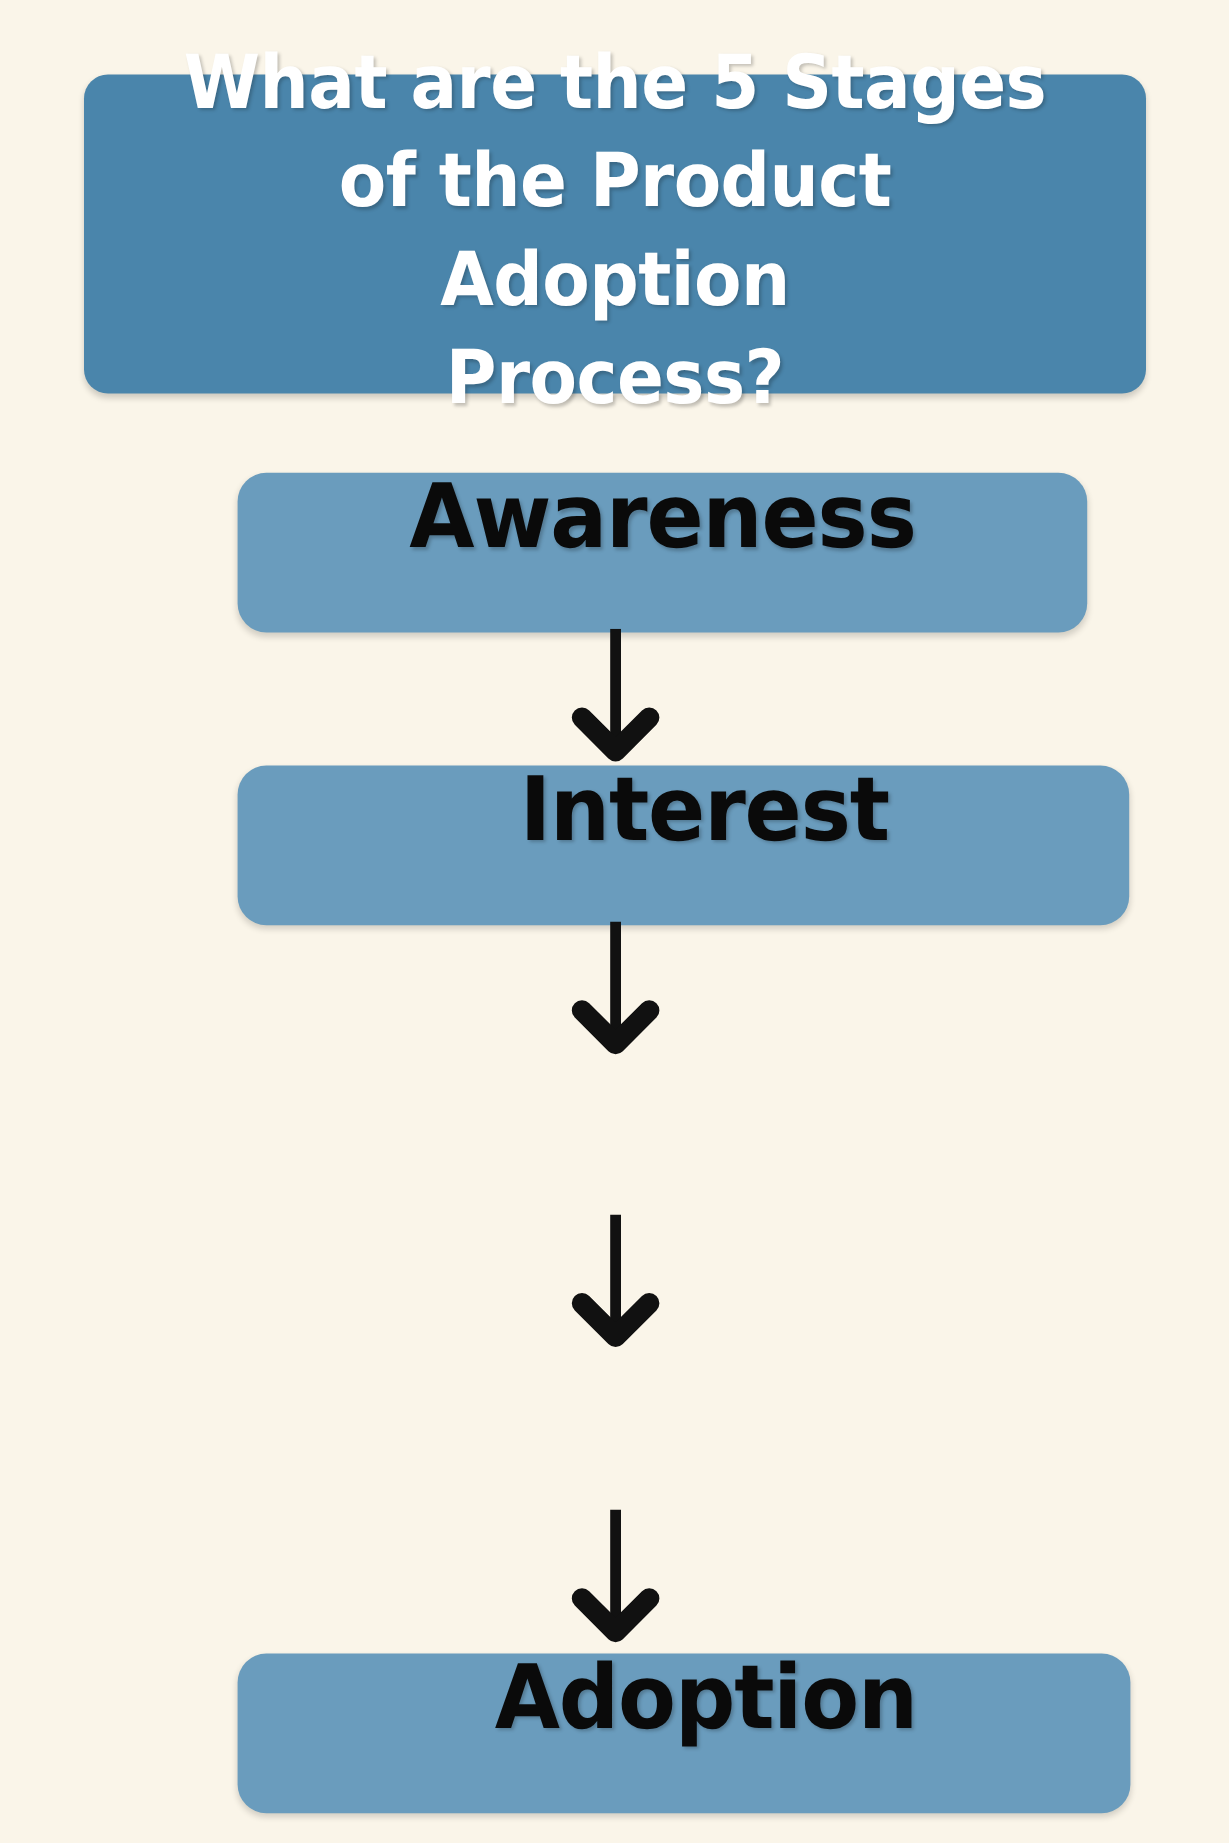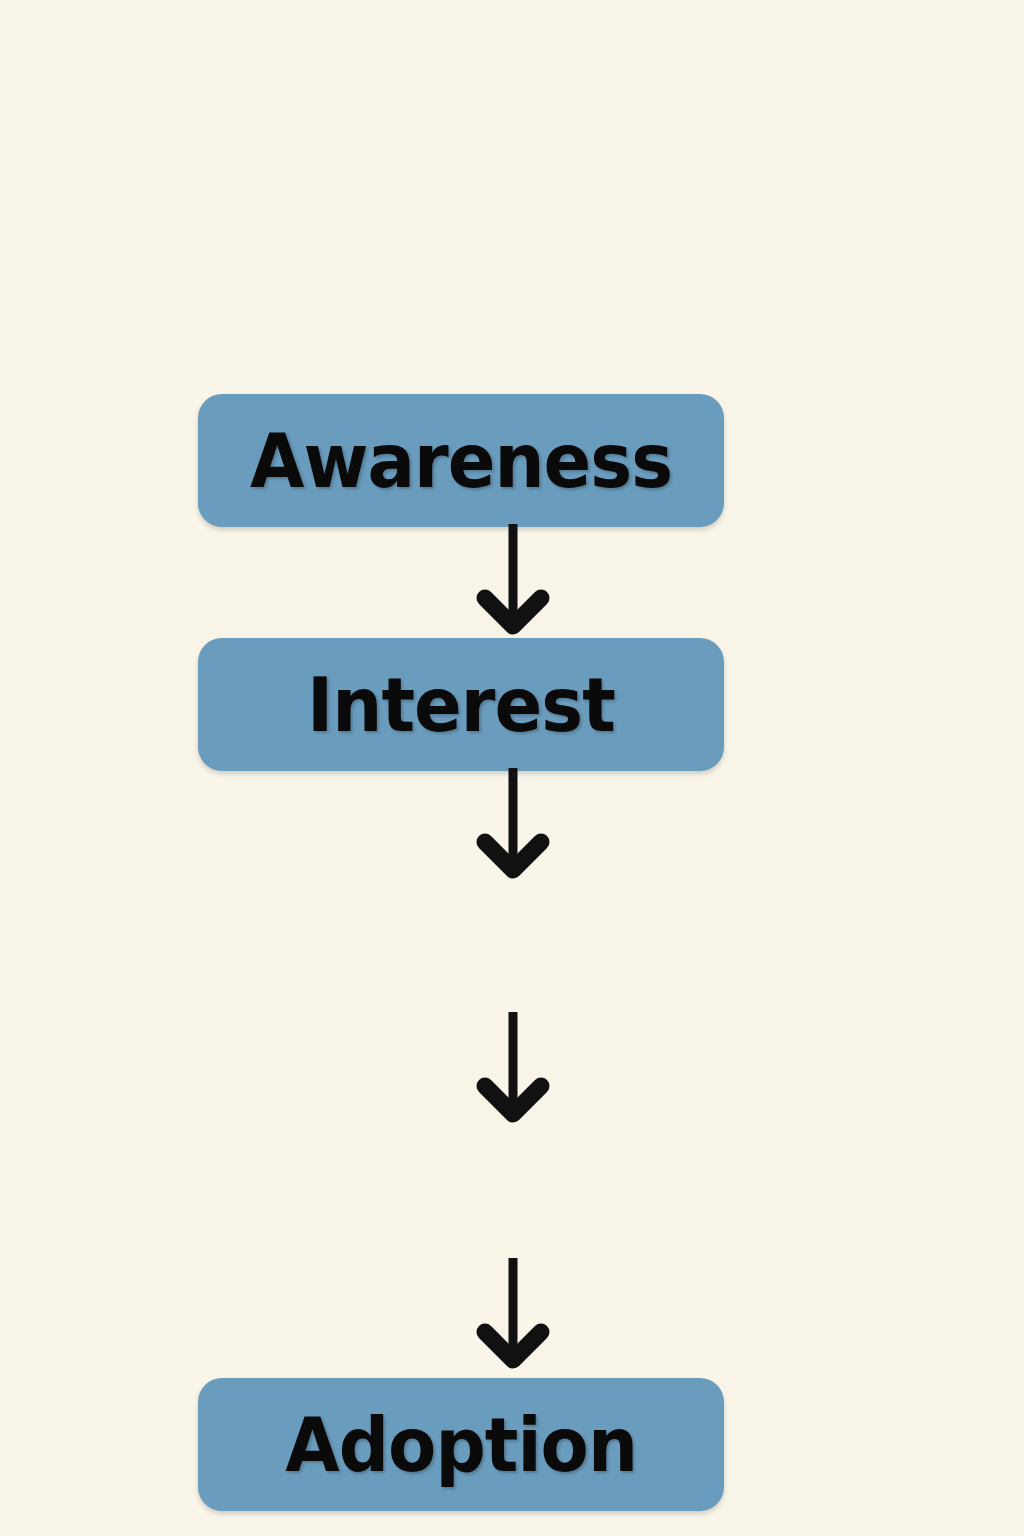--- a/index.html
+++ b/index.html
@@ -48,65 +48,69 @@
     letter-spacing: -0.5px;
     transform: scaleX(0.93);
     text-shadow: 2px 2px 3px rgba(0,0,0,0.22);
     white-space: pre-line;
   }
 
   
   .stage-box {
     position: absolute;
     left: 198px;
-    width: 526px;
+    width: 708px;
     height: 133px;
     background: #6a9cbd;
     border-radius: 24px;
     box-shadow: 0 3px 5px rgba(0,0,0,0.16);
     display: flex;
-    align-items: center;
     justify-content: center;
   }
   .stage-label {
     color: #0a0a0a;
     font-family: "DejaVu Sans", sans-serif;
     font-weight: bold;
     font-size: 74px;
     line-height: 1;
     letter-spacing: -1px;
     transform: scaleX(0.95);
     text-shadow: 2px 2px 3px rgba(0,0,0,0.22);
   }
 
   .stage-0 { top: 394px; }
-  .stage-1 { top: 638px; }
+  .stage-1 { top: 638px; padding-left: 35px; }
   .stage-2 { top: 882px; }
   .stage-3 { top: 1128px; }
-  .stage-4 { top: 1378px; }
+  .stage-4 { top: 1378px; padding-left: 36px; }
 
   
   .connector {
     position: absolute;
     left: 458px;
     width: 110px;
     height: 122px;
   }
   .connector svg { display: block; }
 
   .conn-0 { top: 524px; }
   .conn-1 { top: 768px; }
   .conn-2 { top: 1012px; }
   .conn-3 { top: 1258px; }
 </style>
 </head>
 <body>
 
 <div id="canvas">
 
+  <div class="header-box">
+    <div class="header-title">What are the 5 Stages
+of the Product Adoption
+Process?</div>
+  </div>
 
   <div class="stage-box stage-0">
     <span class="stage-label">Awareness</span>
   </div>
 
   <div class="connector conn-0">
     <svg width="110" height="122" viewBox="0 0 110 122">
       <line x1="55" y1="0" x2="55" y2="96" stroke="#111111" stroke-width="9" stroke-linecap="butt"></line>
       <path d="M 27 74 L 55 102 L 83 74" fill="none" stroke="#111111" stroke-width="17" stroke-linecap="round" stroke-linejoin="round"></path>
     </svg>

